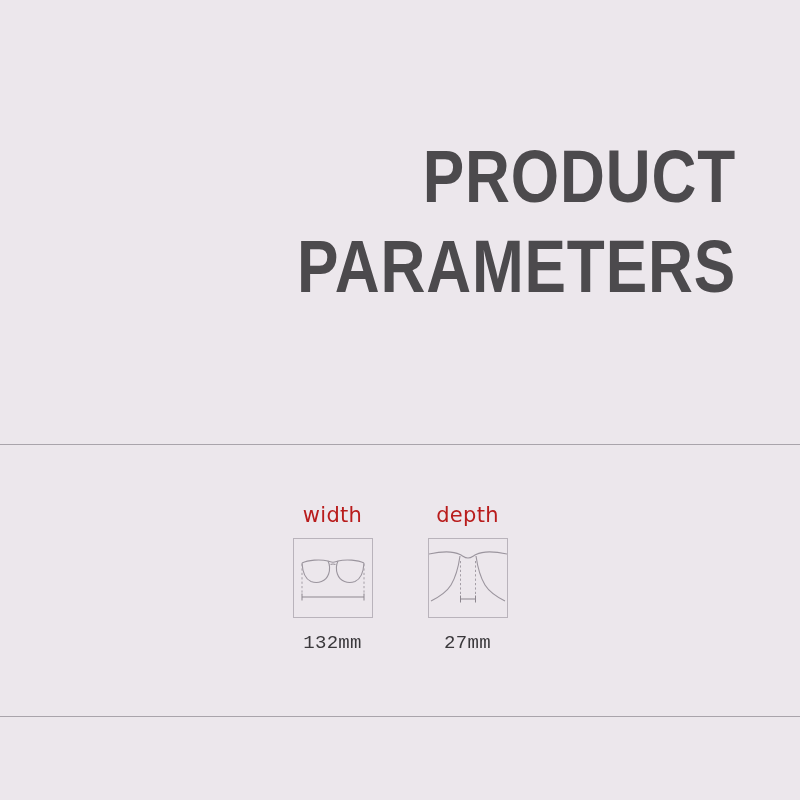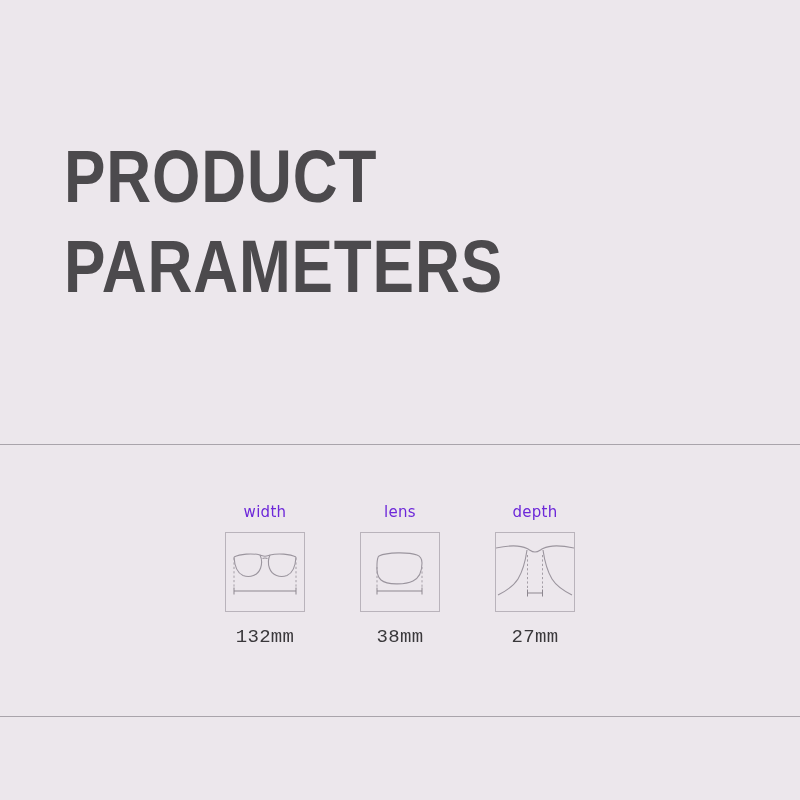--- a/index.html
+++ b/index.html
@@ -21,21 +21,21 @@
     height: 800px;
     background: #ece7ec;
   }
 
   
   .title-block {
     position: absolute;
     top: 140px;
     left: 0;
     width: 800px;
-    text-align: left;
+    text-align: right;
   }
   .title-line {
     font-family: "Liberation Sans Narrow", "Liberation Sans", sans-serif;
     font-weight: bold;
     color: #4c4a4d;
     letter-spacing: 1px;
     line-height: 1.0;
     transform: scaleX(0.84);
     transform-origin: center center;
   }
@@ -69,22 +69,22 @@
     align-items: flex-start;
   }
   .param-col {
     width: 135px;
     display: flex;
     flex-direction: column;
     align-items: center;
   }
   .param-label {
     font-family: "DejaVu Sans", sans-serif;
-    font-size: 15px;
-    color: #6d28d9;
+    font-size: 21px;
+    color: #b91c1c;
     letter-spacing: 0.3px;
     line-height: 1;
     margin-bottom: 12px;
   }
   .param-icon-box {
     width: 80px;
     height: 80px;
     border: 1px solid #b9b3bb;
     background: transparent;
     box-sizing: border-box;
@@ -135,37 +135,20 @@
 
           <path class="meas" d="M8 58 L70 58"></path>
           <path class="meas" d="M8 54.5 L8 61.5"></path>
           <path class="meas" d="M70 54.5 L70 61.5"></path>
         </svg>
       </div>
       <div class="param-value">132mm</div>
     </div>
 
 
-    <div class="param-col">
-      <div class="param-label">lens</div>
-      <div class="param-icon-box">
-        <svg width="78" height="78" viewBox="0 0 78 78">
-
-          <path class="ln2" d="M18 23 C26 19 48 19 56 22 C60 23.5 61 26 61 30 C61 38 58 45 52 48 C44 52 26 52 20 47 C16.5 44 15.5 38 16 31 C16.2 26.5 16.5 24 18 23 Z"></path>
-
-          <path class="dash" d="M16 34 L16 56"></path>
-          <path class="dash" d="M61 34 L61 56"></path>
-
-          <path class="meas" d="M16 58 L61 58"></path>
-          <path class="meas" d="M16 54.5 L16 61.5"></path>
-          <path class="meas" d="M61 54.5 L61 61.5"></path>
-        </svg>
-      </div>
-      <div class="param-value">38mm</div>
-    </div>
 
     <div class="param-col">
       <div class="param-label">depth</div>
       <div class="param-icon-box">
         <svg width="78" height="78" viewBox="0 0 78 78">
 
           <path class="ln2" d="M-4 16 C10 12.5 24 12 31 15.5 C34 17 36 19 39 19 C42 19 44 17 47 15.5 C54 12 68 12.5 82 16"></path>
 
           <path class="ln2" d="M31 17 C30 24 28 36 22 46 C17 54 10 58 2 62"></path>
           <path class="ln2" d="M47 17 C48 24 50 36 56 46 C61 54 68 58 76 62"></path>

